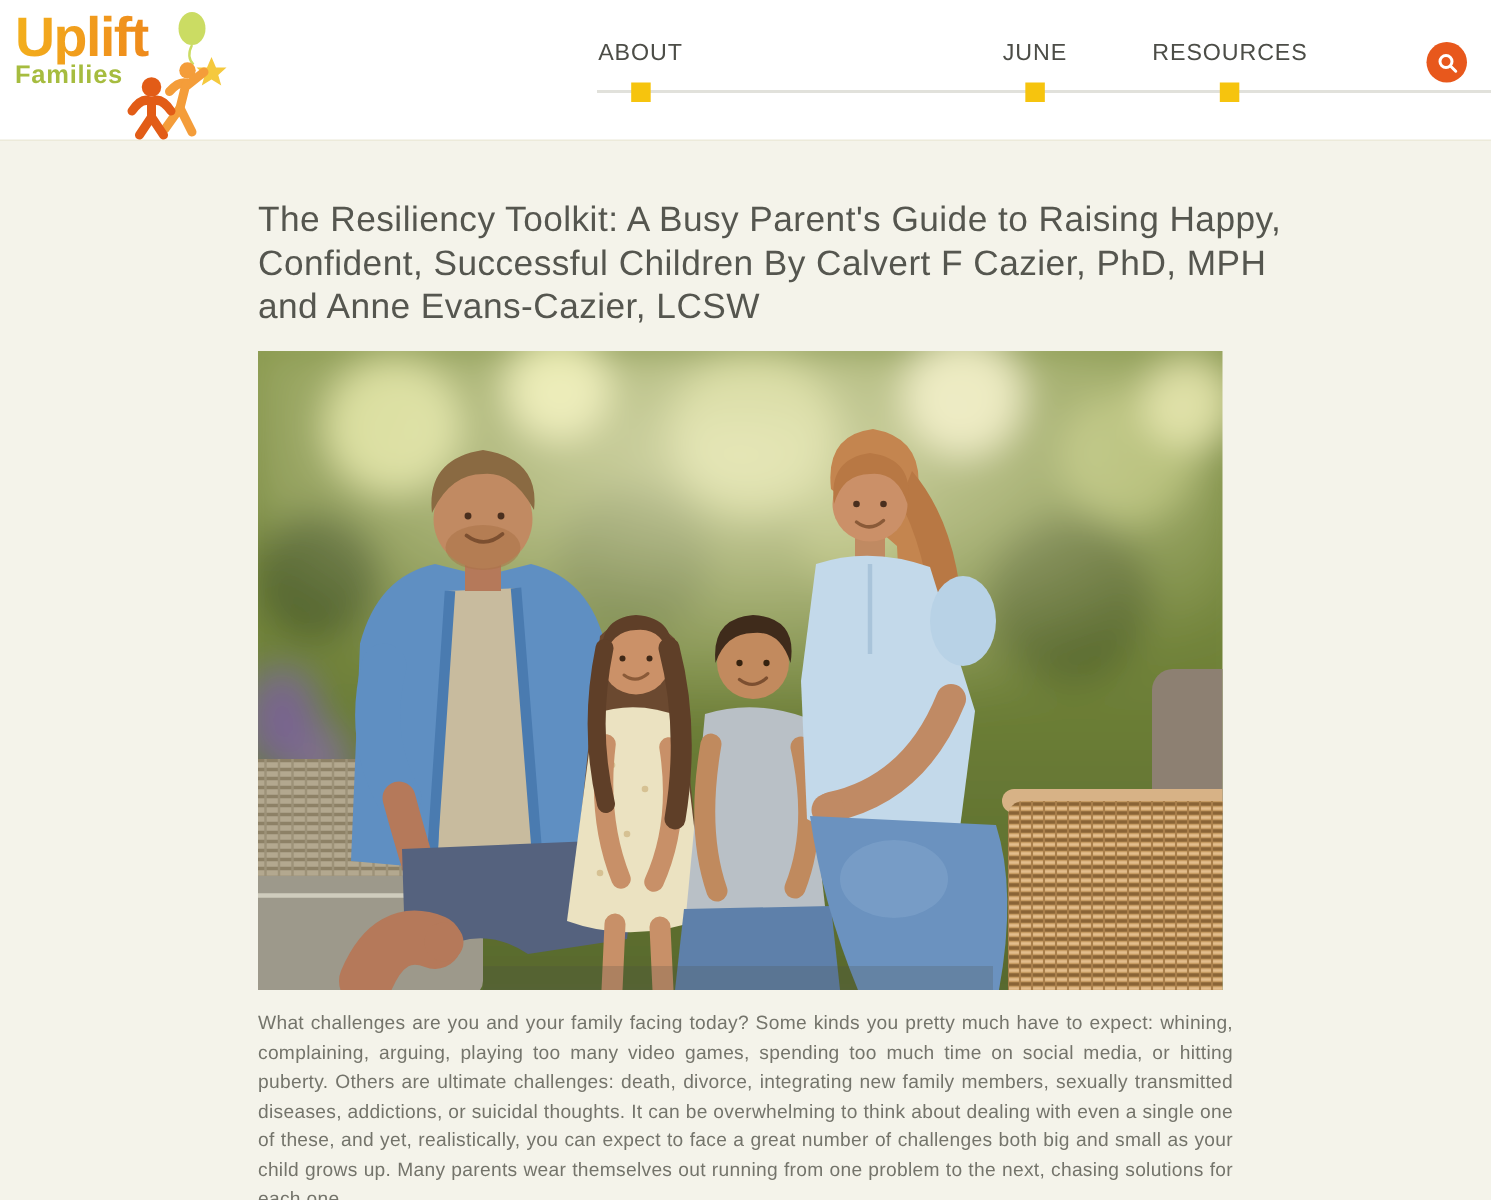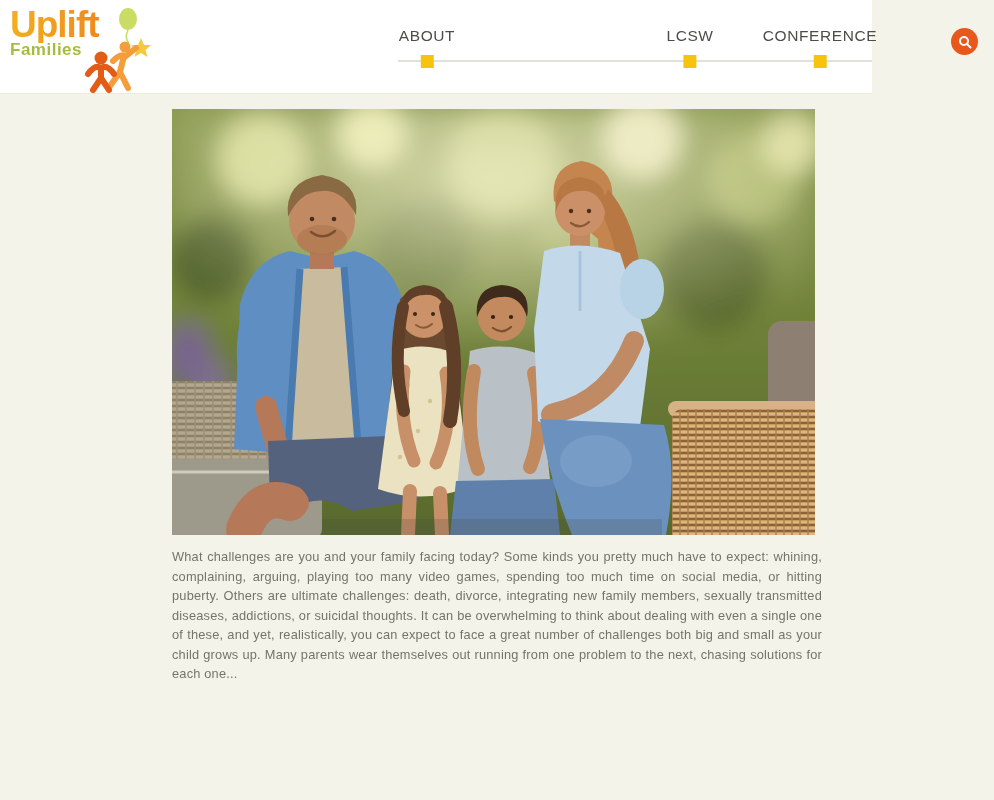--- a/index.html
+++ b/index.html
@@ -1,20 +1,20 @@
 <!DOCTYPE html>
 <html><head>
 <meta charset="utf-8">
 <style>
   * { margin:0; padding:0; box-sizing:border-box; }
   html,body { width:994px; height:800px; overflow:hidden; }
   body { font-family:"Liberation Sans", sans-serif; background:#f4f3ea; position:relative; }
 
   
-  .header { position:absolute; top:0; left:0; width:872px; height:94px; background:#ffffff; border-bottom:1px solid #eceada; z-index:5; }
+  .header { position:absolute; top:0; left:0; width:994px; height:94px; background:#ffffff; border-bottom:1px solid #eceada; z-index:5; }
   .logo { position:absolute; left:10px; top:6px; width:150px; height:84px; cursor:pointer; }
   .logo-title { font-weight:bold; font-size:37px; letter-spacing:-1px; line-height:1;
     color:#ee8318;
     background:linear-gradient(100deg,#f3b01c 0%, #f0941d 45%, #e96e15 100%);
     -webkit-background-clip:text; background-clip:text; -webkit-text-fill-color:transparent; }
   .logo-subtitle { font-size:17px; color:#a6bc3f; letter-spacing:0.5px; margin-top:-3px; font-weight:bold; }
   .logo-figures { position:absolute; left:58px; top:0; }
 
   .nav-item { position:absolute; top:27px; transform:translateX(-50%); display:flex; flex-direction:column; align-items:center; cursor:pointer; z-index:6; }
   .nav-label { font-size:15.5px; letter-spacing:0.6px; color:#4c4d47; white-space:nowrap; }
@@ -64,37 +64,38 @@
     </svg>
   </div>
 
   <div class="nav-rule"></div>
 
   <div class="nav-item" style="left:427px">
     <span class="nav-label">ABOUT</span>
     <span class="nav-marker"></span>
   </div>
   <div class="nav-item" style="left:690px">
-    <span class="nav-label">LCSW</span>
+    <span class="nav-label">JUNE</span>
     <span class="nav-marker"></span>
   </div>
   <div class="nav-item" style="left:820px">
-    <span class="nav-label">CONFERENCE</span>
+    <span class="nav-label">RESOURCES</span>
     <span class="nav-marker"></span>
   </div>
 
   <button class="search-btn">
     <svg width="14" height="14" viewBox="0 0 14 14">
       <circle cx="6" cy="6" r="4" stroke="#ffffff" stroke-width="2" fill="none"></circle>
       <path d="M9,9 L12.5,12.5" stroke="#ffffff" stroke-width="2" stroke-linecap="round"></path>
     </svg>
   </button>
 </div>
 
 <div class="article">
+  <h1 class="post-title">The Resiliency Toolkit: A Busy Parent's Guide to Raising Happy, Confident, Successful Children By Calvert F Cazier, PhD, MPH and Anne Evans-Cazier, LCSW</h1>
 
   <svg class="post-photo" viewBox="0 0 643 426" width="643" height="426" preserveAspectRatio="none">
     <defs>
       <linearGradient id="bgGrad" x1="0" y1="0" x2="0" y2="1">
         <stop offset="0" stop-color="#8a9a4e"></stop>
           <stop offset="0.5" stop-color="#6f8138"></stop>
           <stop offset="1" stop-color="#55662c"></stop>
       </linearGradient>
       <radialGradient id="glow" cx="0.5" cy="0.25" r="0.65">
         <stop offset="0" stop-color="#f5f2cf" stop-opacity="0.75"></stop>

